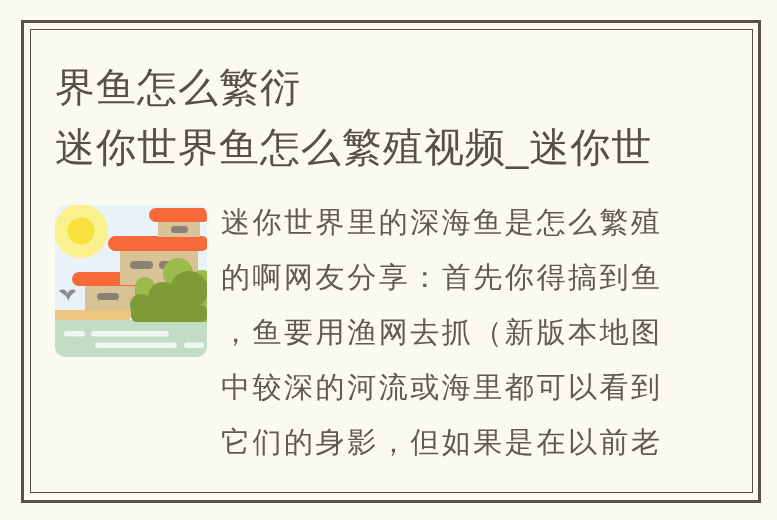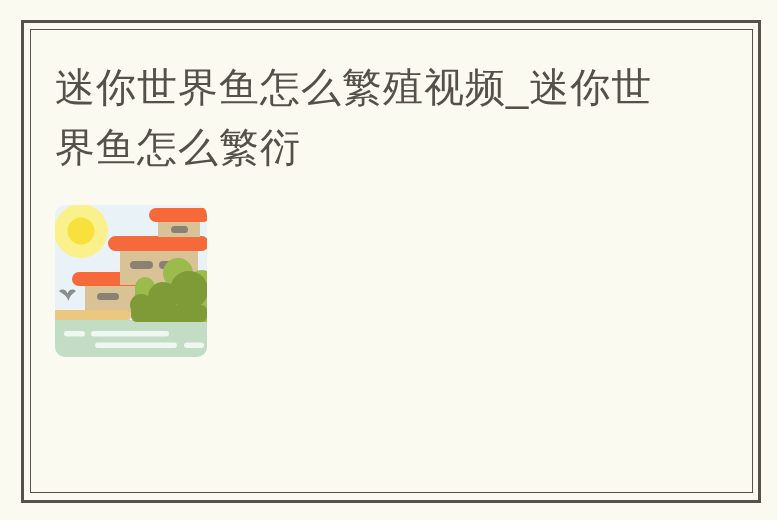--- a/index.html
+++ b/index.html
@@ -38,22 +38,22 @@
 </head>
 <body>
 
 <div class="page">
   <div class="frame-outer"></div>
   <div class="frame-inner"></div>
 
   <div class="content">
 
     <h1 class="title">
+      <div>界鱼怎么繁衍</div>
       <div>迷你世界鱼怎么繁殖视频_迷你世</div>
-      <div>界鱼怎么繁衍</div>
     </h1>
 
     <div class="article-row">
 
       <div class="thumb">
         <svg viewBox="0 0 152 152" xmlns="http://www.w3.org/2000/svg">
 
           <rect class="f-sky" x="0" y="0" width="152" height="152"></rect>
 
           <g>
@@ -99,16 +99,23 @@
             <circle class="f-bl" cx="147" cy="79" r="14"></circle>
             <rect class="f-bl" x="80" y="82" width="72" height="35"></rect>
             <circle class="f-bd" cx="86" cy="100" r="11"></circle>
             <circle class="f-bd" cx="108" cy="92" r="15"></circle>
             <circle class="f-bd" cx="134" cy="85" r="19"></circle>
             <rect class="f-bd" x="76" y="100" width="76" height="17" rx="6"></rect>
           </g>
         </svg>
       </div>
 
+      <div class="body-text">
+        <div class="body-line">迷你世界里的深海鱼是怎么繁殖</div>
+        <div class="body-line">的啊网友分享：首先你得搞到鱼</div>
+        <div class="body-line">，鱼要用渔网去抓（新版本地图</div>
+        <div class="body-line">中较深的河流或海里都可以看到</div>
+        <div class="body-line">它们的身影，但如果是在以前老</div>
+      </div>
 
     </div>
   </div>
 </div>
 
 </body></html>

